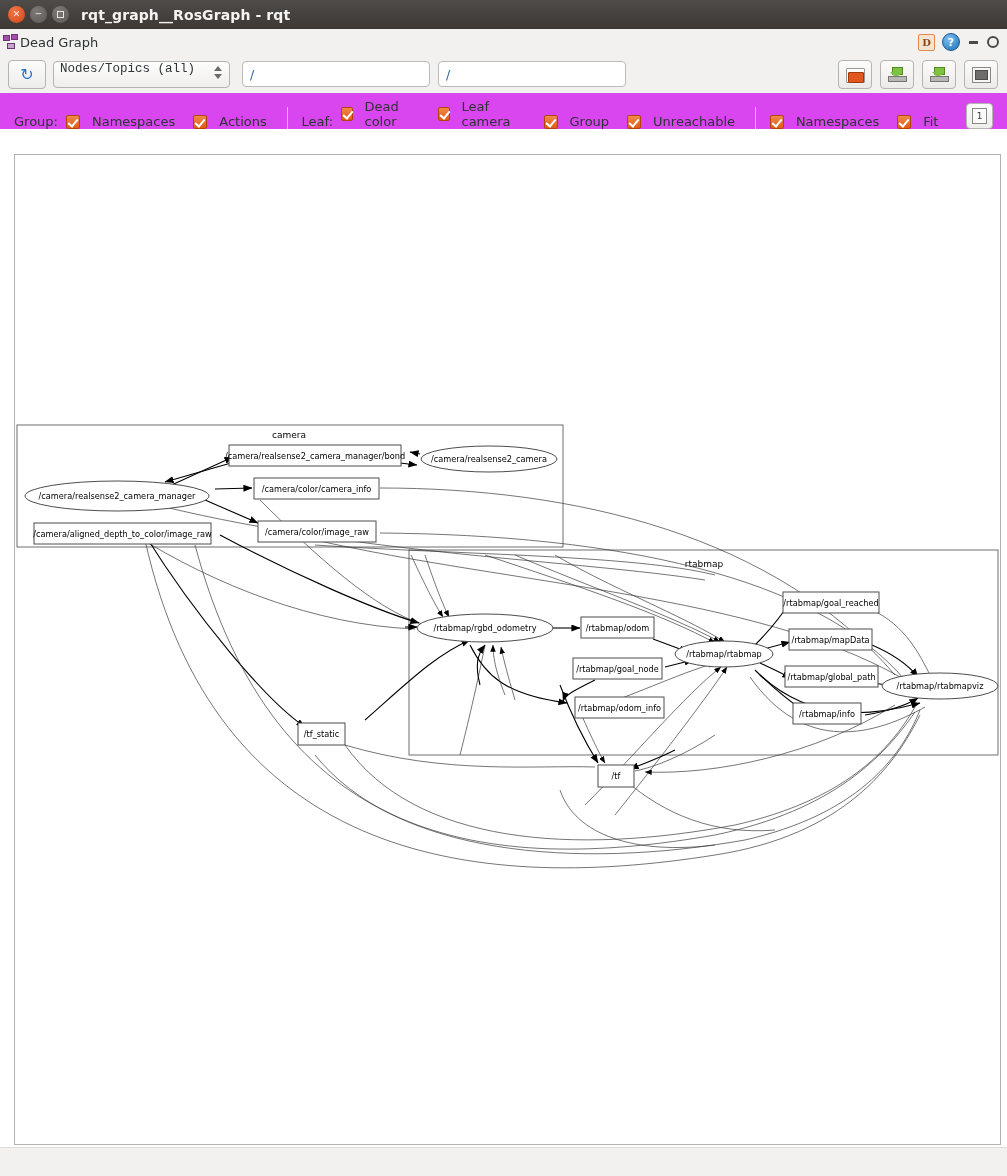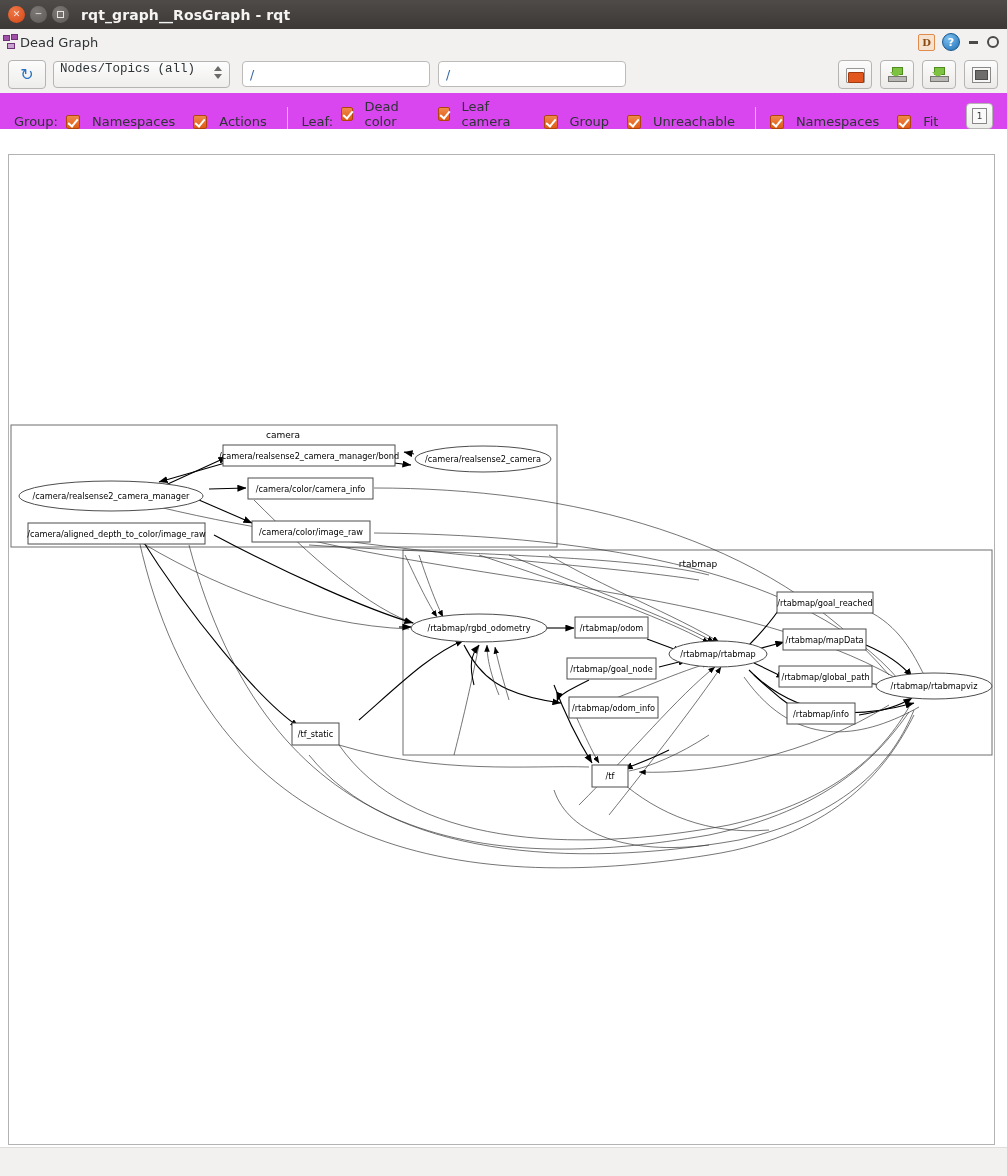--- a/index.html
+++ b/index.html
@@ -193,21 +193,21 @@
     display: flex; align-items: center; justify-content: center;
   }
   .numbtn .nb {
     width: 13px; height: 14px; border: 1px solid #8a8886;
     font-size: 9px; color: #3a3a3a; display:flex;
     align-items:center; justify-content:center; background:#fafafa;
   }
 
   
   .canvaswrap {
-    position: absolute; left: 8px; top: 154px;
+    position: absolute; left: 14px; top: 154px;
     width: 987px; height: 991px;
     background: #ffffff;
     border: 1px solid #b4b2b0;
     box-sizing: border-box;
     overflow: hidden;
   }
   .statusbar {
     position: absolute; left: 0; bottom: 0;
     width: 1007px; height: 28px; background: #f2f1f0;
     border-top: 1px solid #dedcda;

